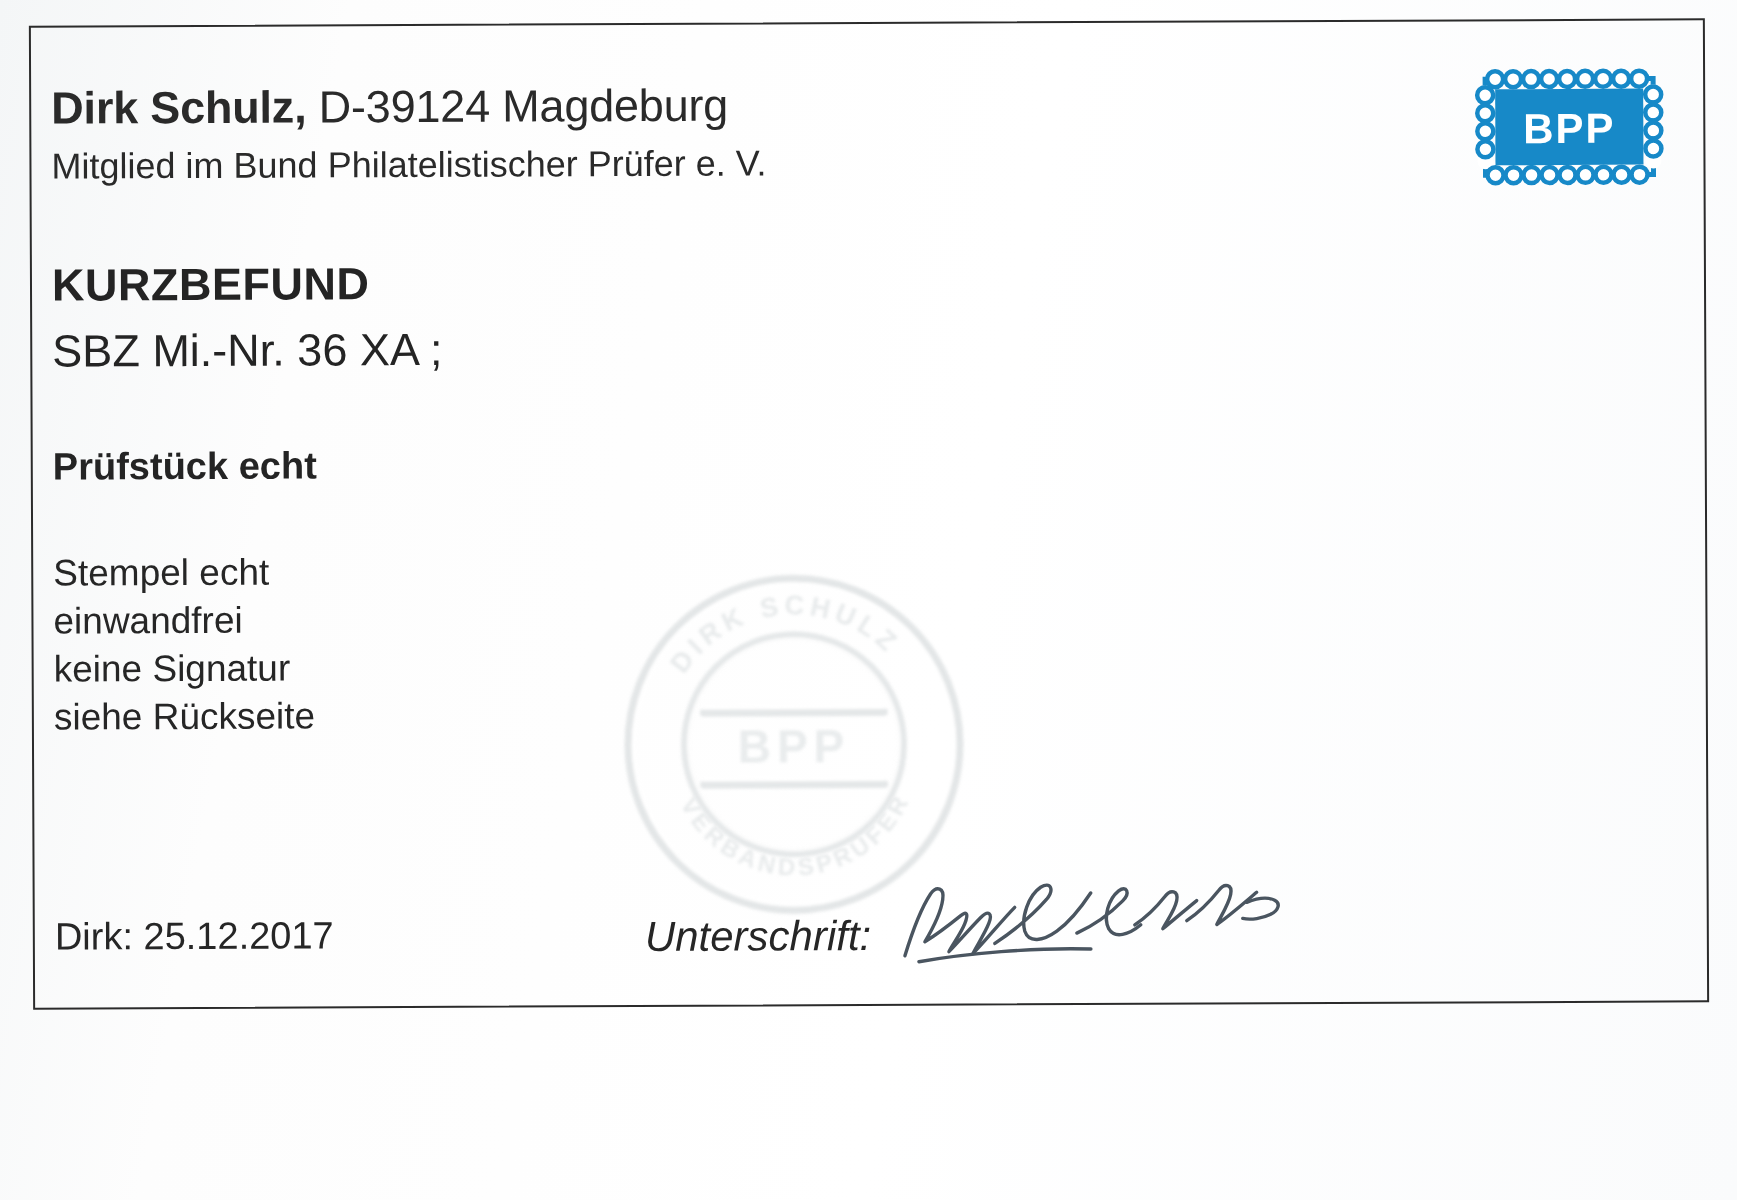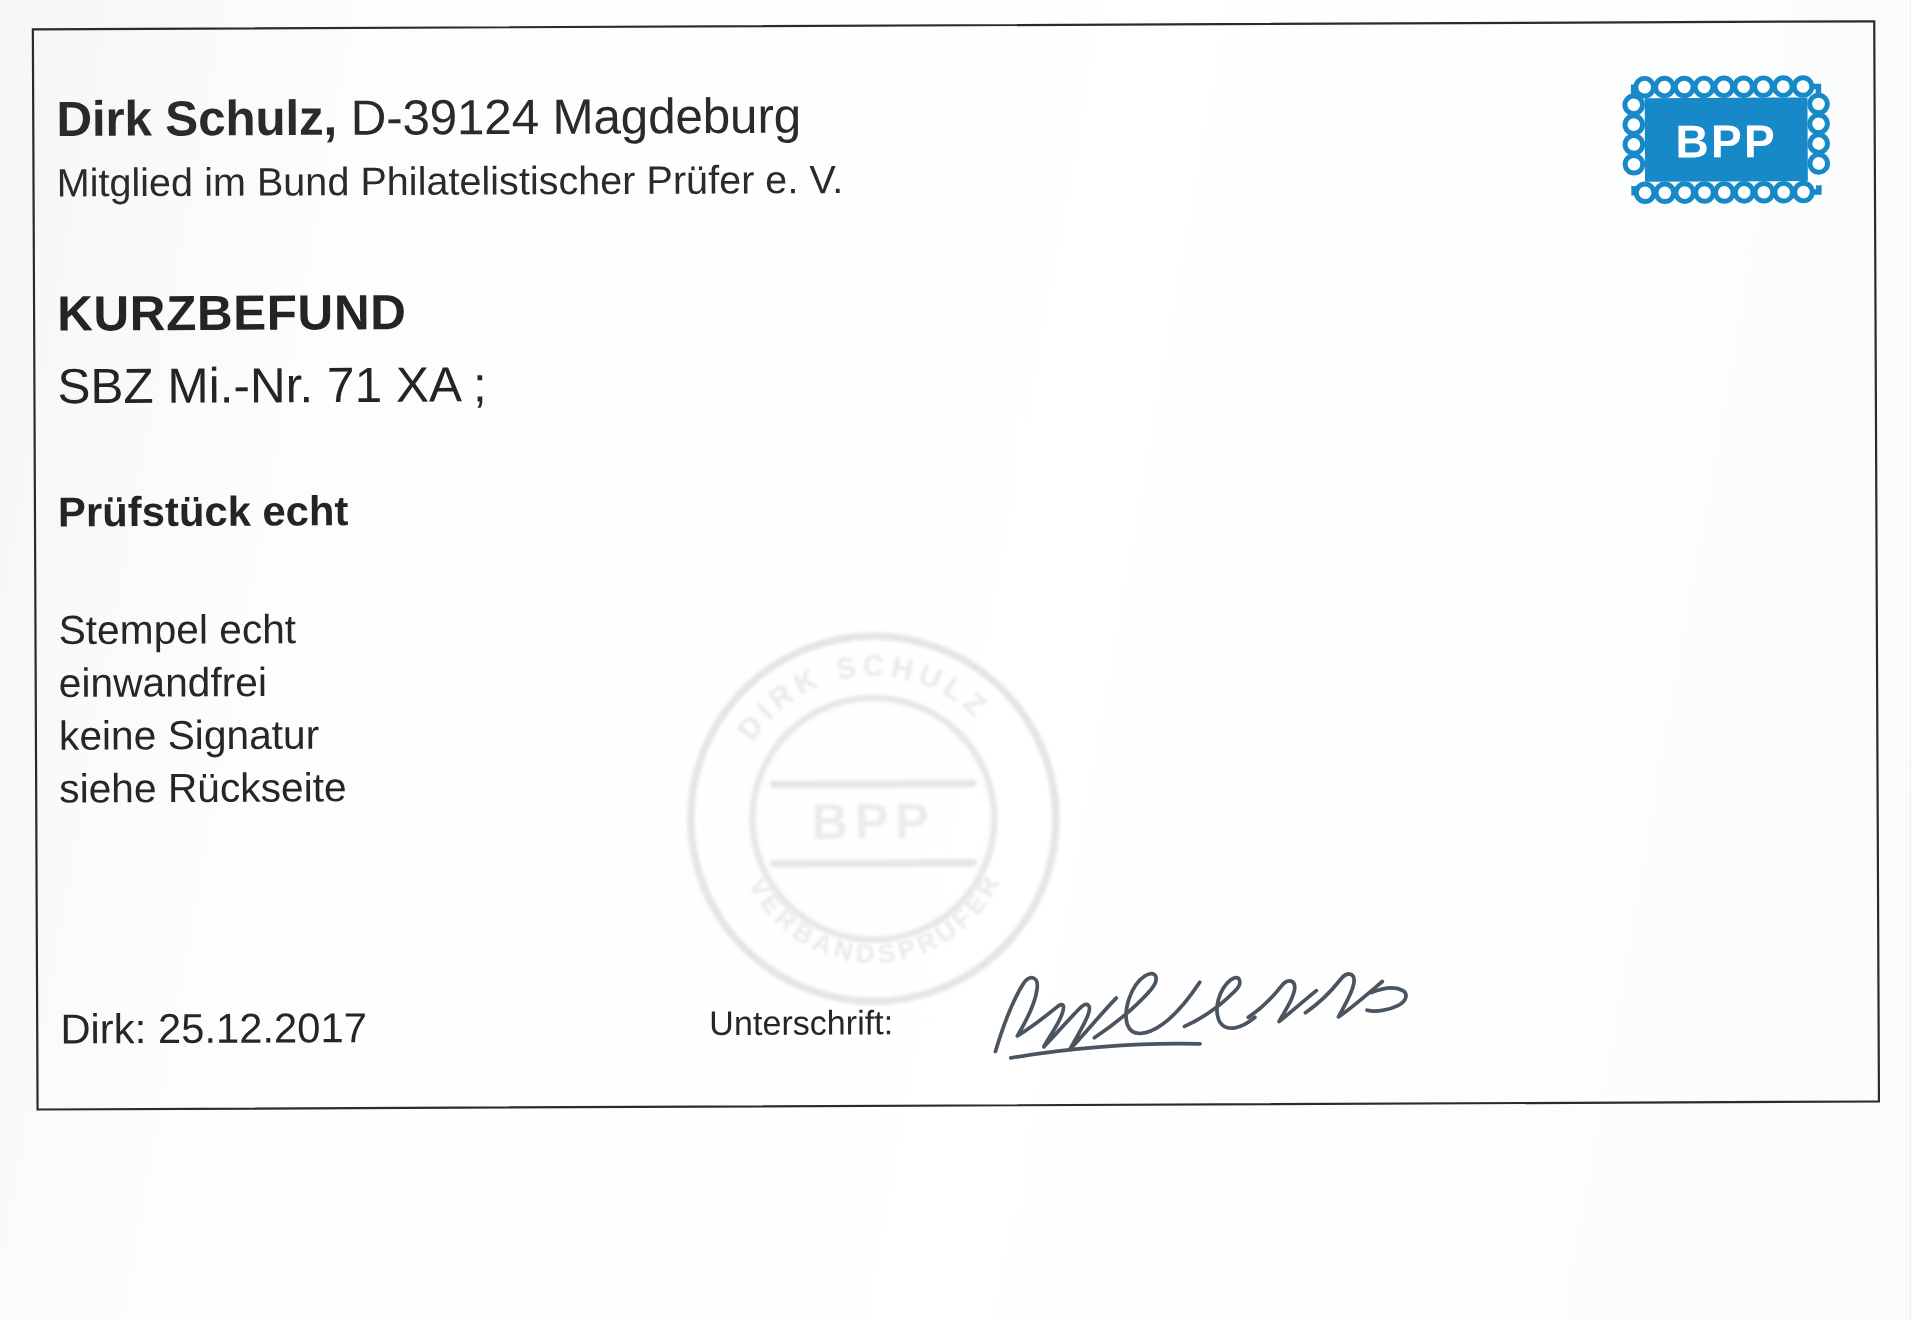--- a/index.html
+++ b/index.html
@@ -16,21 +16,21 @@
     position: relative;
   }
 
   
   .scan {
     position: absolute;
     left: 0;
     top: 0;
     width: 1737px;
     height: 1200px;
-    background: #fdba74;
+    background: #f9a8d4;
   }
 
   
   .paper-tone {
     position: absolute;
     inset: 0;
     background:
       linear-gradient(100deg, #f4f6f7 0%, #fdfdfd 18%, #ffffff 55%, #fafbfc 100%);
   }
 
@@ -142,23 +142,24 @@
     left: 0;
     top: 0;
     font-size: 38px;
     color: #262626;
     white-space: nowrap;
   }
   .sig-label {
     position: absolute;
     left: 590px;
     top: 0;
-    font-size: 31px;
+    font-size: 42px;
     color: #262626;
     white-space: nowrap;
+    font-style: italic;
   }
   .signature {
     position: absolute;
     left: 840px;
     top: -42px;
     width: 400px;
     height: 110px;
   }
   .signature svg { display:block; }
 
@@ -255,21 +256,21 @@
               <circle cx="182" cy="68" r="8"></circle>
             <circle cx="182" cy="86" r="8"></circle>
           </g>
           <rect x="24" y="26" width="148" height="76" fill="#1789c8"></rect>
           <text x="98" y="80" text-anchor="middle" font-family="Liberation Sans, sans-serif" font-size="42" font-weight="bold" fill="#ffffff" letter-spacing="2">BPP</text>
         </svg>
       </div>
 
       <div class="title-block">
         <div class="kurzbefund">KURZBEFUND</div>
-        <div class="sbz-line"><span class="bold">SBZ</span><span> Mi.-Nr. </span><span class="bold">71 XA</span><span> ;</span></div>
+        <div class="sbz-line"><span class="bold">SBZ</span><span> Mi.-Nr. </span><span class="bold">36 XA</span><span> ;</span></div>
       </div>
 
       <div class="result-block">
         <div class="result">Prüfstück echt</div>
       </div>
 
       <div class="notes-block">
         <div class="note">Stempel echt</div>
         <div class="note">einwandfrei</div>
         <div class="note">keine Signatur</div>

